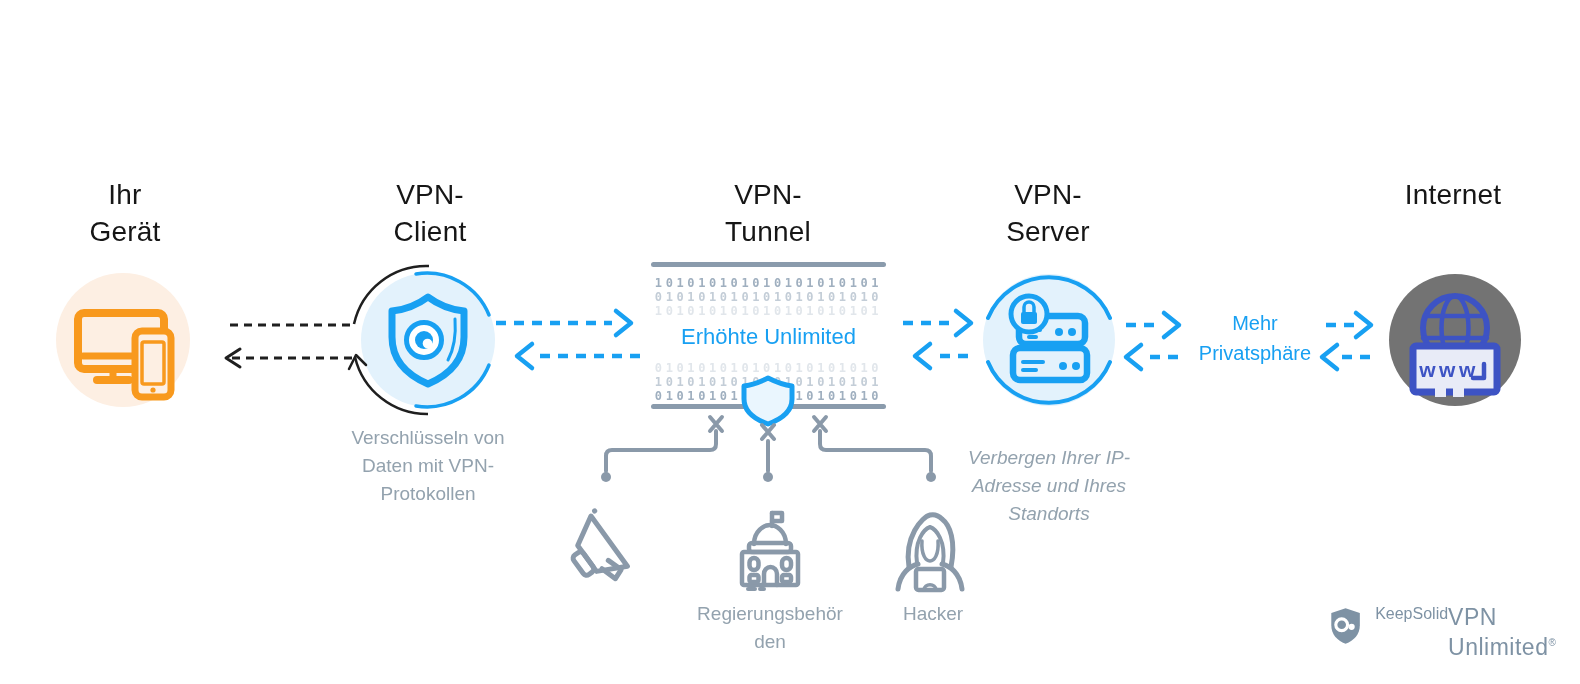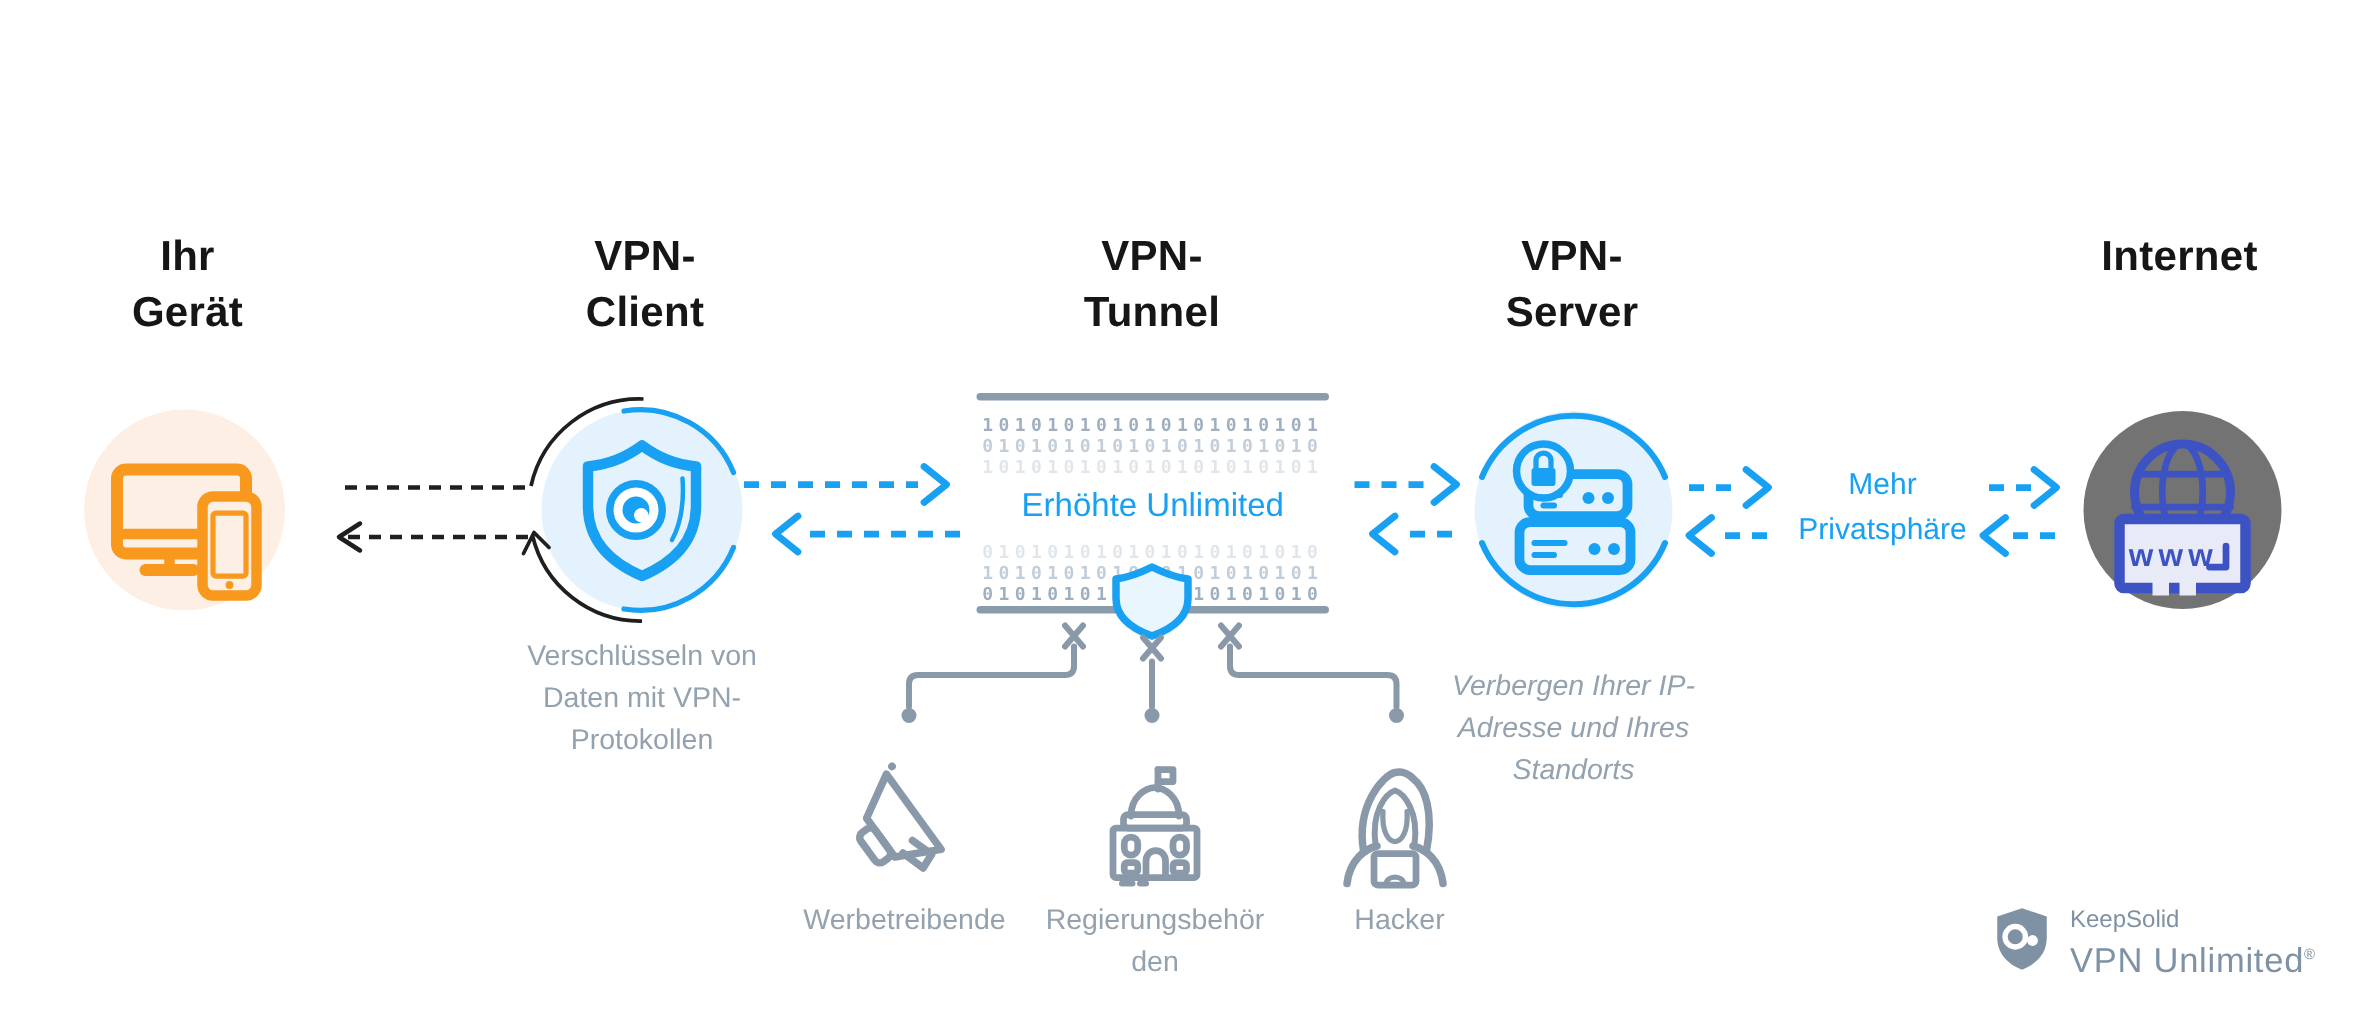--- a/index.html
+++ b/index.html
@@ -3,21 +3,21 @@
 <meta charset="utf-8">
 <style>
   html,body{margin:0;padding:0;background:#ffffff;}
   .canvas{
     position:relative;width:1580px;height:684px;background:#ffffff;overflow:hidden;
     font-family:"Liberation Sans",sans-serif;
   }
   .overlay{position:absolute;left:0;top:0;width:1580px;height:684px;pointer-events:none;}
   .heading{
     position:absolute;width:200px;text-align:center;white-space:pre-line;
-    font-size:28px;line-height:37px;font-weight:700;color:#161616;letter-spacing:.2px;
+    font-size:28px;line-height:37px;font-weight:400;color:#161616;letter-spacing:.2px;margin-top:24px;
   }
   .circle{position:absolute;border-radius:50%;display:flex;align-items:center;justify-content:center;}
   .caption{
     position:absolute;text-align:center;white-space:pre-line;
     font-size:19px;line-height:28px;color:#93A2AE;
   }
   .privacy{
     position:absolute;text-align:center;white-space:pre-line;
     font-size:20px;line-height:30px;color:#18A0F2;
   }
@@ -38,21 +38,21 @@
   .tunnel-label{
     position:absolute;left:0;top:66px;width:235px;text-align:center;
     font-size:22px;color:#18A0F2;
   }
   .threat-icon{position:absolute;}
   .threat-label{
     position:absolute;width:200px;text-align:center;white-space:pre-line;
     font-size:19px;line-height:28px;color:#93A2AE;
   }
   .logo{position:absolute;left:1330px;top:604px;display:flex;gap:14px;align-items:flex-start;}
-  .logo-text{display:flex;flex-direction:column;}
+  .logo-text{display:flex;flex-direction:row;}
   .logo-company{font-size:16px;line-height:20px;color:#7E92A4;}
   .logo-product{font-size:23px;line-height:26px;color:#7E92A4;letter-spacing:.5px;}
   .logo-reg{font-size:10px;color:#7E92A4;vertical-align:9px;}
 </style>
 </head>
 <body>
 
 <div class="canvas">
 
   <div class="heading" style="left:25px;top:152px;">Ihr
@@ -233,21 +233,20 @@
         <path d="M 33 58 C 30 36 40 24 46 22 C 52 24 62 36 59 58" stroke-width="4"></path>
         <path d="M 38 36 C 37 50 42 56 46 56 C 50 56 55 50 54 36" stroke-width="3.5"></path>
         <path d="M 14 84 C 16 68 26 61 34 59" stroke-width="5"></path>
         <path d="M 78 84 C 76 68 66 61 58 59" stroke-width="5"></path>
         <rect x="32" y="64" width="28" height="21" rx="2.5" fill="#ffffff" stroke-width="4.5"></rect>
         <path d="M 40 85 C 40 78 52 78 52 85" stroke-width="3.5"></path>
       </g>
     </svg>
   </div>
 
-  <div class="threat-label" style="left:503px;top:600px;">Werbetreibende</div>
   <div class="threat-label" style="left:833px;top:600px;">Hacker</div>
   <div class="threat-label" style="left:670px;top:600px;">Regierungsbehör
 den</div>
 
   <div class="logo">
     <svg width="36" height="44" viewBox="0 0 36 44">
       <path d="M 18 1.5 L 34.5 7 V 21 C 34.5 31.5 28 38.5 18 42.5 C 8 38.5 1.5 31.5 1.5 21 V 7 Z" fill="#7E92A4"></path>
       <circle cx="13.5" cy="20.5" r="6.8" stroke="#ffffff" stroke-width="3.6" fill="none"></circle>
       <circle cx="25" cy="23" r="3.6" fill="#ffffff"></circle>
     </svg>

